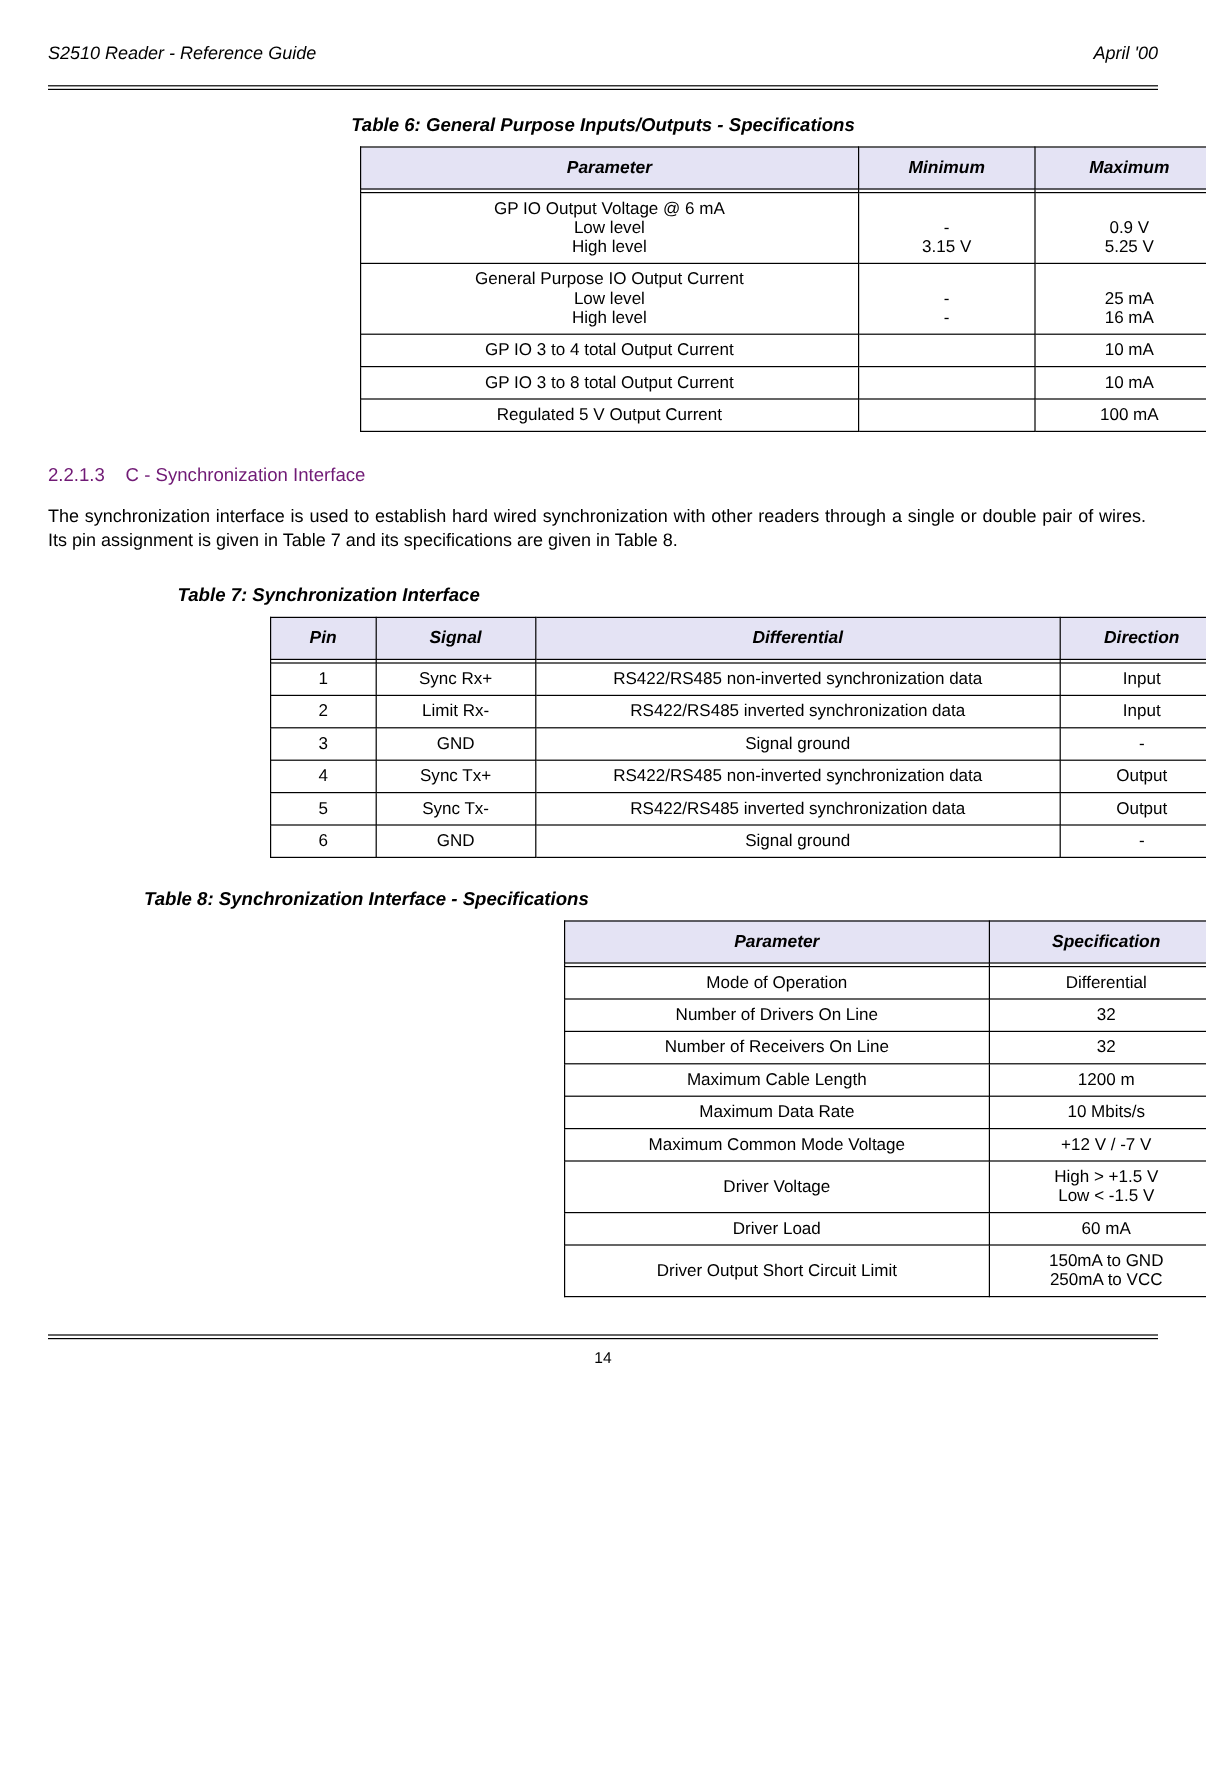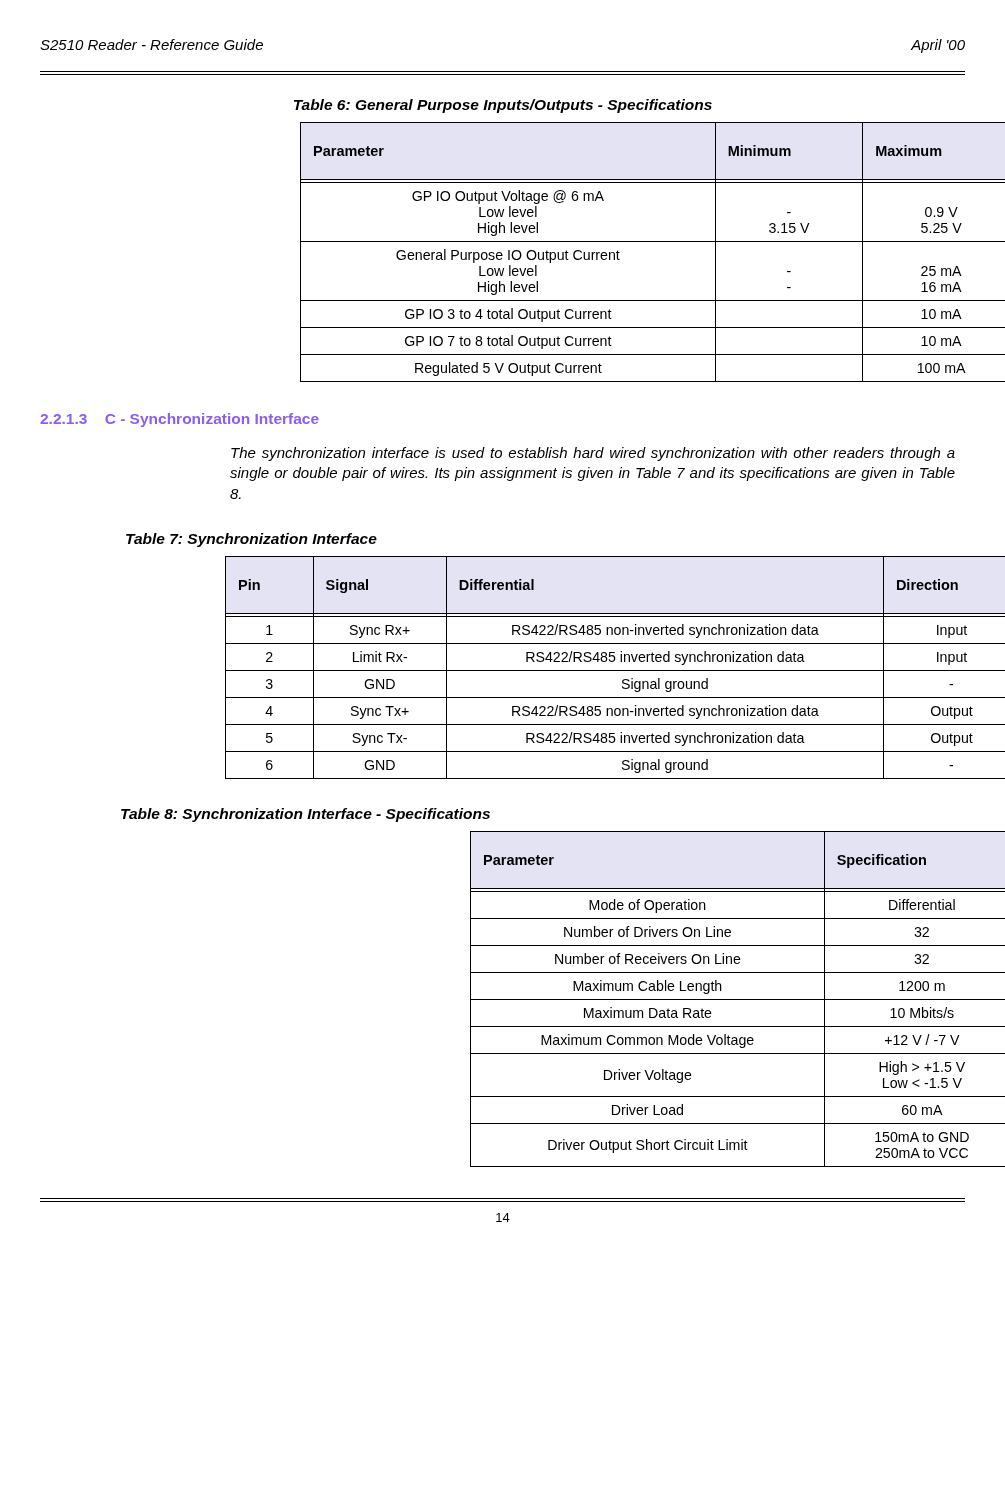--- a/index.html
+++ b/index.html
@@ -42,46 +42,45 @@
     margin: 26px 0 8px 0;
     font-size: 15.5px;
   }
   table {
     border-collapse: collapse;
     margin: 0 auto;
   }
   th {
     background: #e4e3f4;
     border: 1px solid #000;
-    padding: 20px 12px;
+    padding: 9px 12px;
     font-weight: bold;
     font-size: 14.5px;
-    text-align: left;
+    text-align: center;
+    font-style: italic;
   }
   td {
     border: 1px solid #000;
     padding: 5px 12px;
     font-size: 14.2px;
     text-align: center;
     vertical-align: middle;
   }
   tbody tr:first-child td { position: relative; }
   .section-heading {
-    color: #8b5cf6;
-    font-weight: bold;
+    color: #701a75;
+    font-weight: normal;
     font-size: 15.5px;
     margin: 28px 0 12px 0;
   }
   .body-para {
-    margin-left: 190px;
     margin-right: 10px;
     text-align: justify;
     line-height: 1.35;
     font-size: 15px;
-    font-style: italic;
   }
   .footer {
     border-top: 1.5px solid #000;
     position: relative;
     text-align: center;
     margin-top: 34px;
     padding-top: 8px;
     font-size: 13px;
   }
   .footer::before {
@@ -138,39 +137,39 @@
         <td>General Purpose IO Output Current<br>Low level<br>High level</td>
         <td>&nbsp;<br>-<br>-</td>
         <td>&nbsp;<br>25 mA<br>16 mA</td>
       </tr>
       <tr>
         <td>GP IO 3 to 4 total Output Current</td>
         <td>&nbsp;</td>
         <td>10 mA</td>
       </tr>
       <tr>
-        <td>GP IO 7 to 8 total Output Current</td>
+        <td>GP IO 3 to 8 total Output Current</td>
         <td>&nbsp;</td>
         <td>10 mA</td>
       </tr>
       <tr>
         <td>Regulated 5 V Output Current</td>
         <td>&nbsp;</td>
         <td>100 mA</td>
       </tr>
     </tbody>
 </table>
 
 <div class="section-heading">
   <span>2.2.1.3</span>&nbsp;&nbsp;&nbsp;
   <span>C - Synchronization Interface</span>
 </div>
 <p class="body-para">The synchronization interface is used to establish hard wired synchronization with other readers through a single or double pair of wires. Its pin assignment is given in Table 7 and its specifications are given in Table 8.</p>
 
-<div class="caption-left" style="margin-left:85px;">Table 7: Synchronization Interface</div>
+<div class="caption-left" style="margin-left:108px;">Table 7: Synchronization Interface</div>
 <table class="t7">
   <thead>
     <tr>
       <th>Pin</th>
       <th>Signal</th>
       <th>Differential</th>
       <th>Direction</th>
     </tr>
   </thead>
   <tbody id="t7-body">

